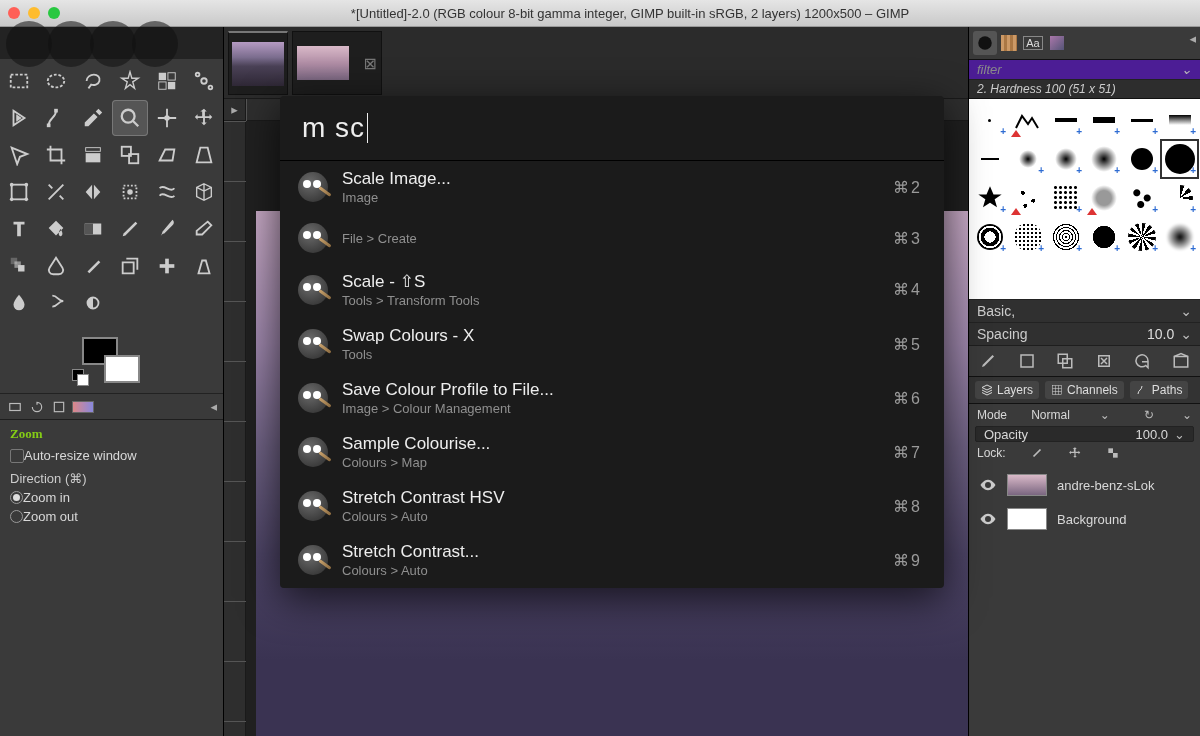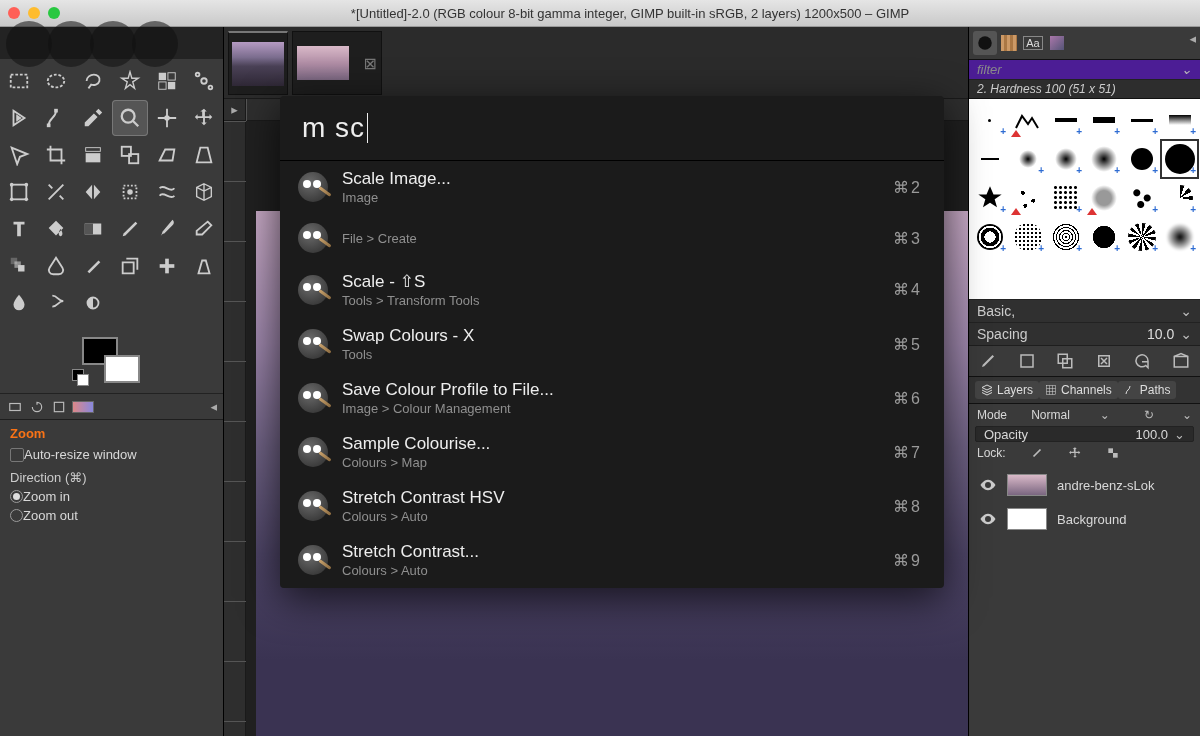--- a/index.html
+++ b/index.html
@@ -47,21 +47,21 @@
   .sw-mini{position:absolute;left:74px;top:42px;width:10px;height:10px;}
   .sw-mini::before{content:"";position:absolute;width:10px;height:10px;background:#000;border:1px solid #888;top:-2px;left:-2px;}
   .sw-mini::after{content:"";position:absolute;width:10px;height:10px;background:#fff;border:1px solid #888;top:3px;left:3px;}
   
   .tb-strip{height:26px;border-top:1px solid #222;display:flex;align-items:center;padding:0 6px;gap:4px;}
   .tb-strip .ic{width:18px;height:18px;display:flex;align-items:center;justify-content:center;color:#aaa;}
   .tb-strip .sp{flex:1;}
   .tb-strip .arrow{color:#aaa;}
   
   .tool-opts{padding:6px 10px;border-top:1px solid #1e1e1e;}
-  .tool-opts h4{margin:0 0 6px 0;font-weight:600;font-size:13px;color:#f97316;}
+  .tool-opts h4{margin:0 0 6px 0;font-weight:600;font-size:13px;color:#84cc16;font-family:Liberation Serif, serif;}
   .chk{display:flex;align-items:center;margin:4px 0;}
   .chk .box{width:14px;height:14px;border:1px solid #777;border-radius:2px;}
   .radio{width:13px;height:13px;border-radius:50%;border:1px solid #999;display:inline-block;position:relative;}
   .radio.on::after{content:"";position:absolute;inset:2px;border-radius:50%;background:#ddd;}
   
   .tabs{height:72px;background:#2b2b2b;display:flex;align-items:flex-start;padding:4px;gap:4px;border-bottom:1px solid #1a1a1a;}
   .tab{height:64px;width:60px;background:#1e1e1e;display:flex;align-items:center;justify-content:center;border:1px solid #111;}
   .tab.active{border-top:2px solid #777;}
   .thumb{width:52px;height:44px;background:linear-gradient(180deg,#b59ac2 0%,#7b6d8e 35%,#4a4156 55%,#2f2836 100%);}
   .thumb2{background:linear-gradient(180deg,#d9b9c8 0%,#b18ea6 50%,#7a6680 100%);}
@@ -109,21 +109,21 @@
   .brush-plus{position:absolute;right:2px;bottom:2px;color:#2d6bd2;font-size:10px;font-weight:bold;}
   .brush-tri-red{position:absolute;left:2px;bottom:2px;width:0;height:0;border-left:5px solid transparent;border-right:5px solid transparent;border-bottom:7px solid #d33;}
   .bdot{width:26px;height:26px;background:#000;border-radius:50%;}
   .bsoft{background:radial-gradient(circle,#000 0%,rgba(0,0,0,0) 70%);}
   .prop-row{display:flex;align-items:flex-start;background:#303030;padding:3px 8px;font-size:14px;color:#ccc;border-top:1px solid #222;}
   .prop-row .v{margin-left:auto;color:#ddd;}
   .prop-row .chev{margin-left:6px;color:#bbb;}
   .btn-row{display:flex;gap:10px;padding:6px 10px;border-top:1px solid #1e1e1e;color:#aaa;justify-content:space-between;}
   .btn-row .ic{width:18px;height:18px;}
   
-  .lyr-tabs{display:flex;padding:4px 6px;border-top:1px solid #111;border-bottom:1px solid #111;background:#333;align-items:center;}
+  .lyr-tabs{display:flex;gap:6px;padding:4px 6px;border-top:1px solid #111;border-bottom:1px solid #111;background:#333;align-items:center;}
   .lyr-tab{display:flex;align-items:center;gap:4px;padding:2px 6px;background:#444;border-radius:3px;font-size:12px;color:#ddd;}
   .lyr-row{display:flex;align-items:center;padding:4px 8px;gap:24px;font-size:12px;}
   .lyr-row .v{margin-left:auto;}
   .slider{height:16px;background:#2a2a2a;display:flex;align-items:center;padding:0 8px;margin:0 6px;border:1px solid #222;border-radius:2px;}
   .layer-list{flex:1;padding:4px 0;}
   .layer{display:flex;align-items:center;gap:10px;padding:6px 10px;}
   .eye{width:18px;height:18px;}
   .lthumb{width:40px;height:22px;border:1px solid #888;}
   .lthumb.grad{background:linear-gradient(180deg,#d9b9c8,#7a6680);}
   .lthumb.white{background:#fff;}

